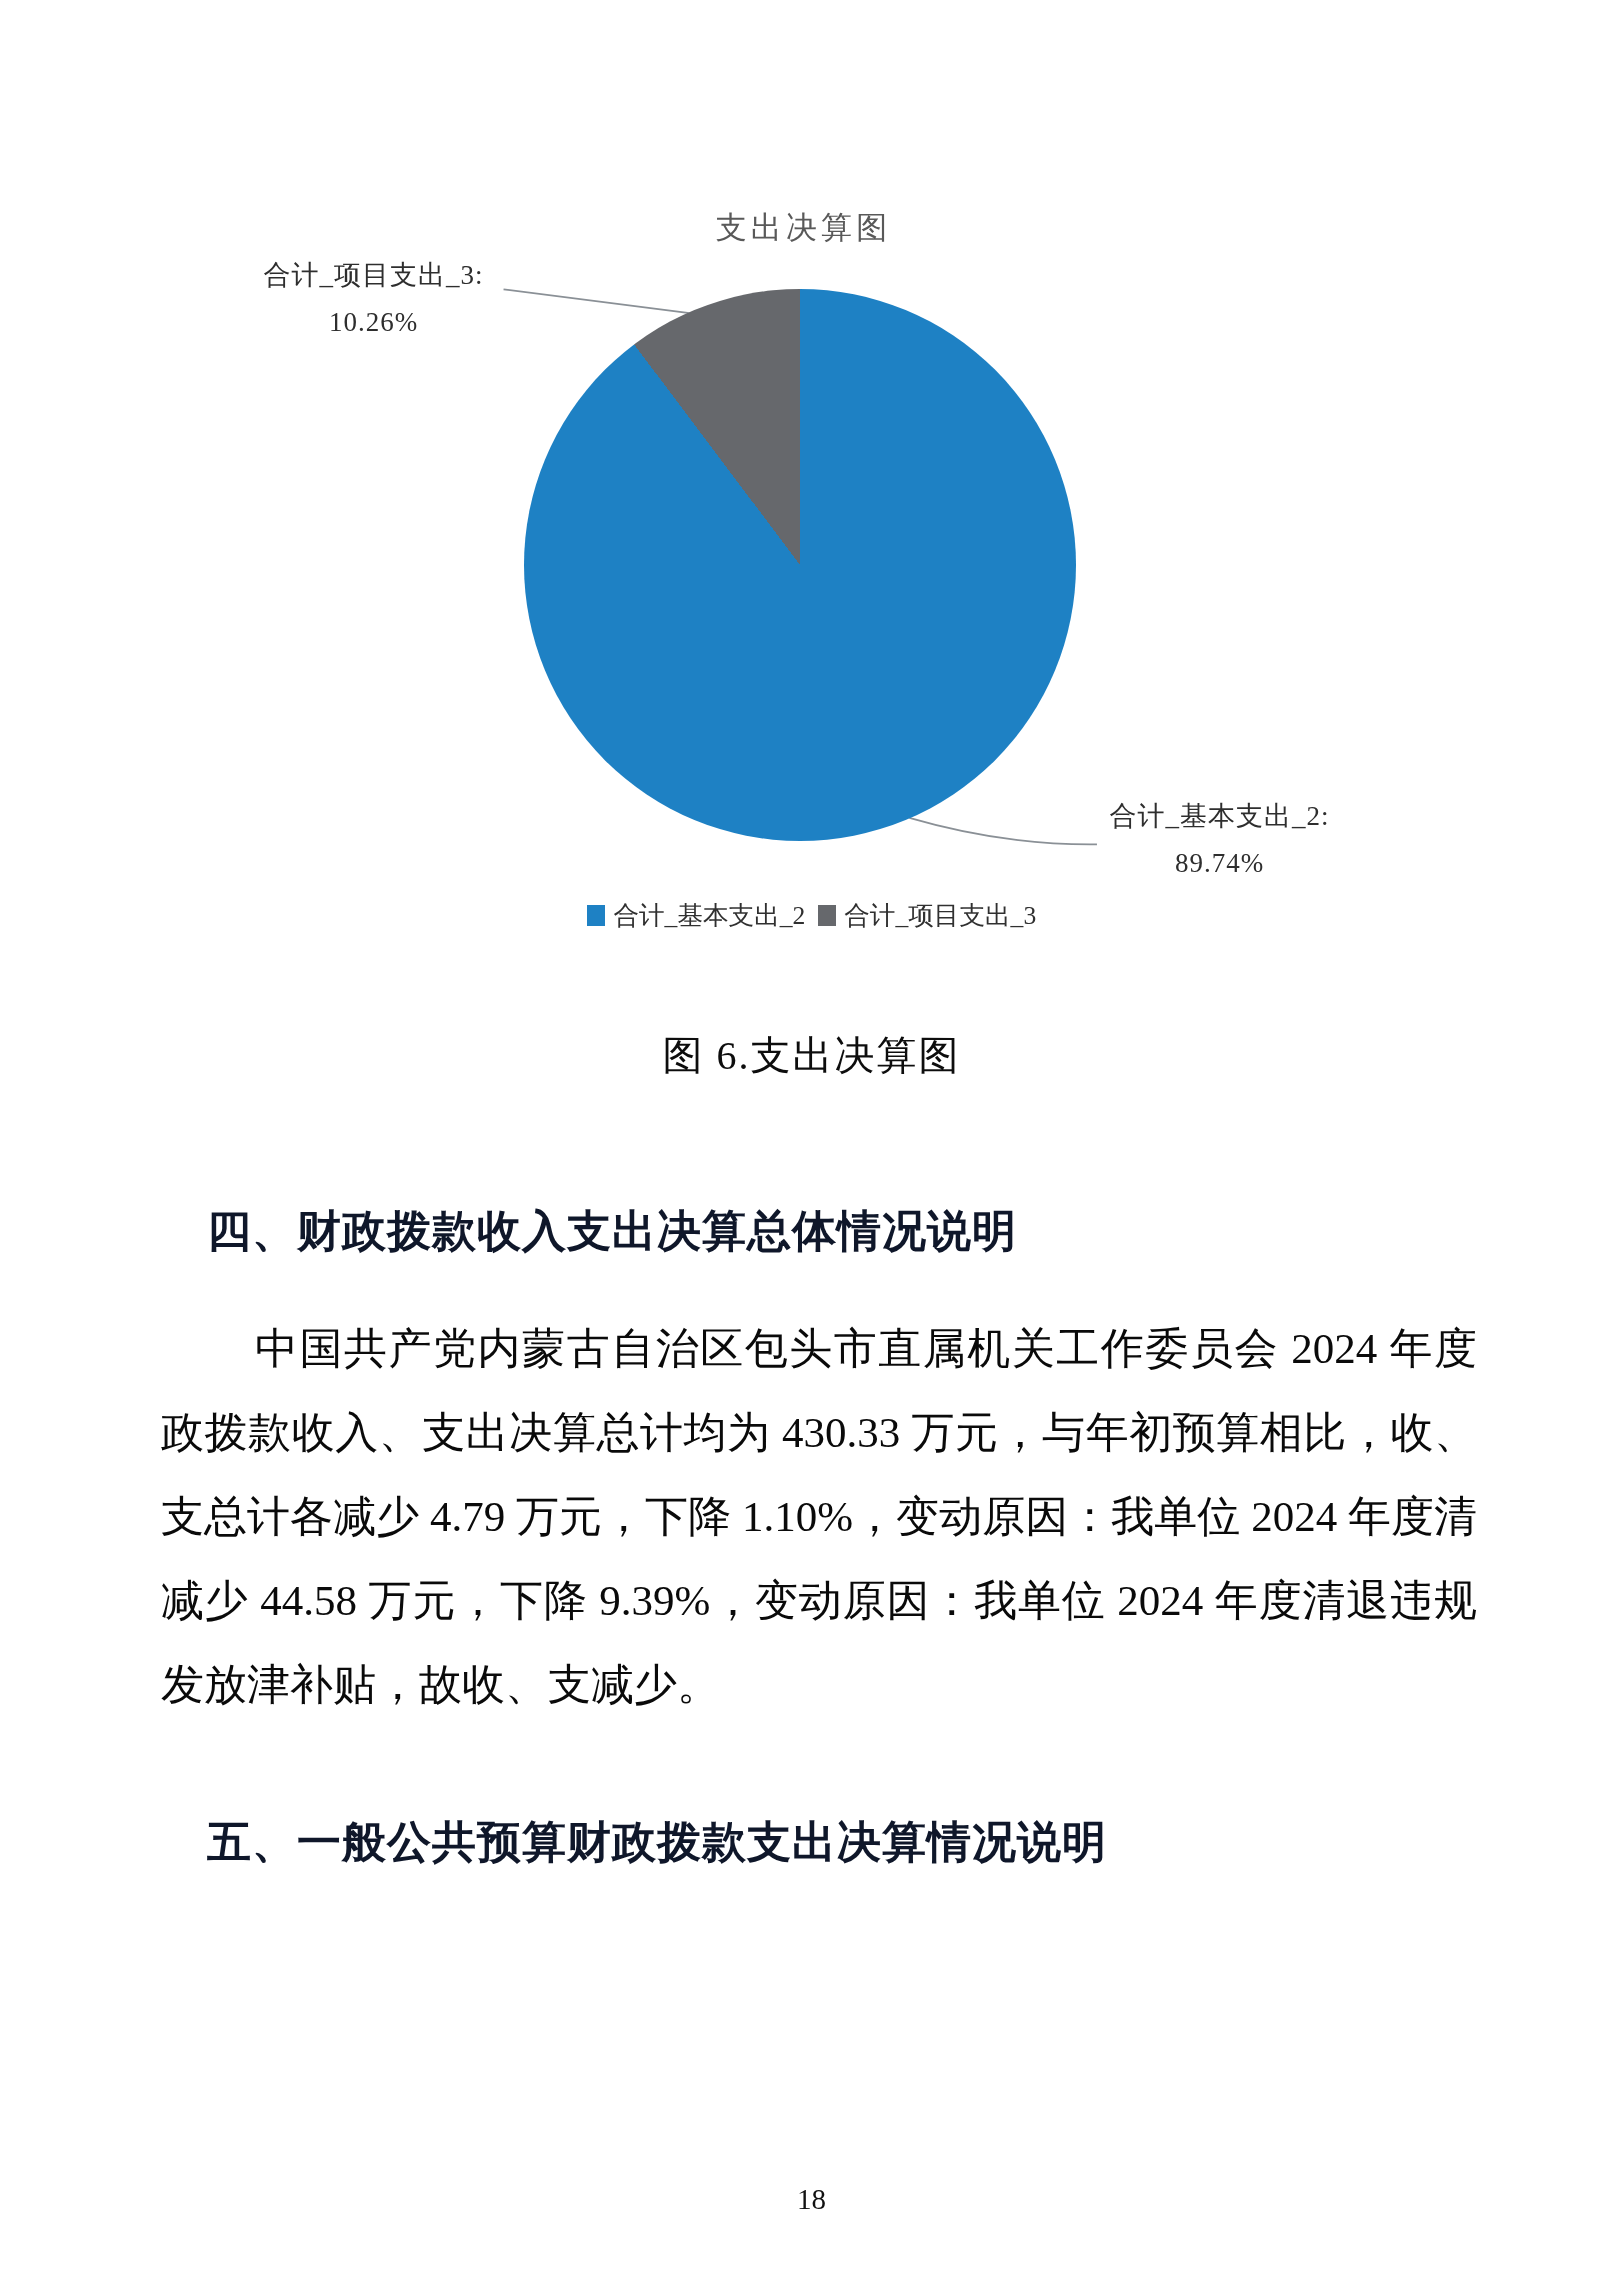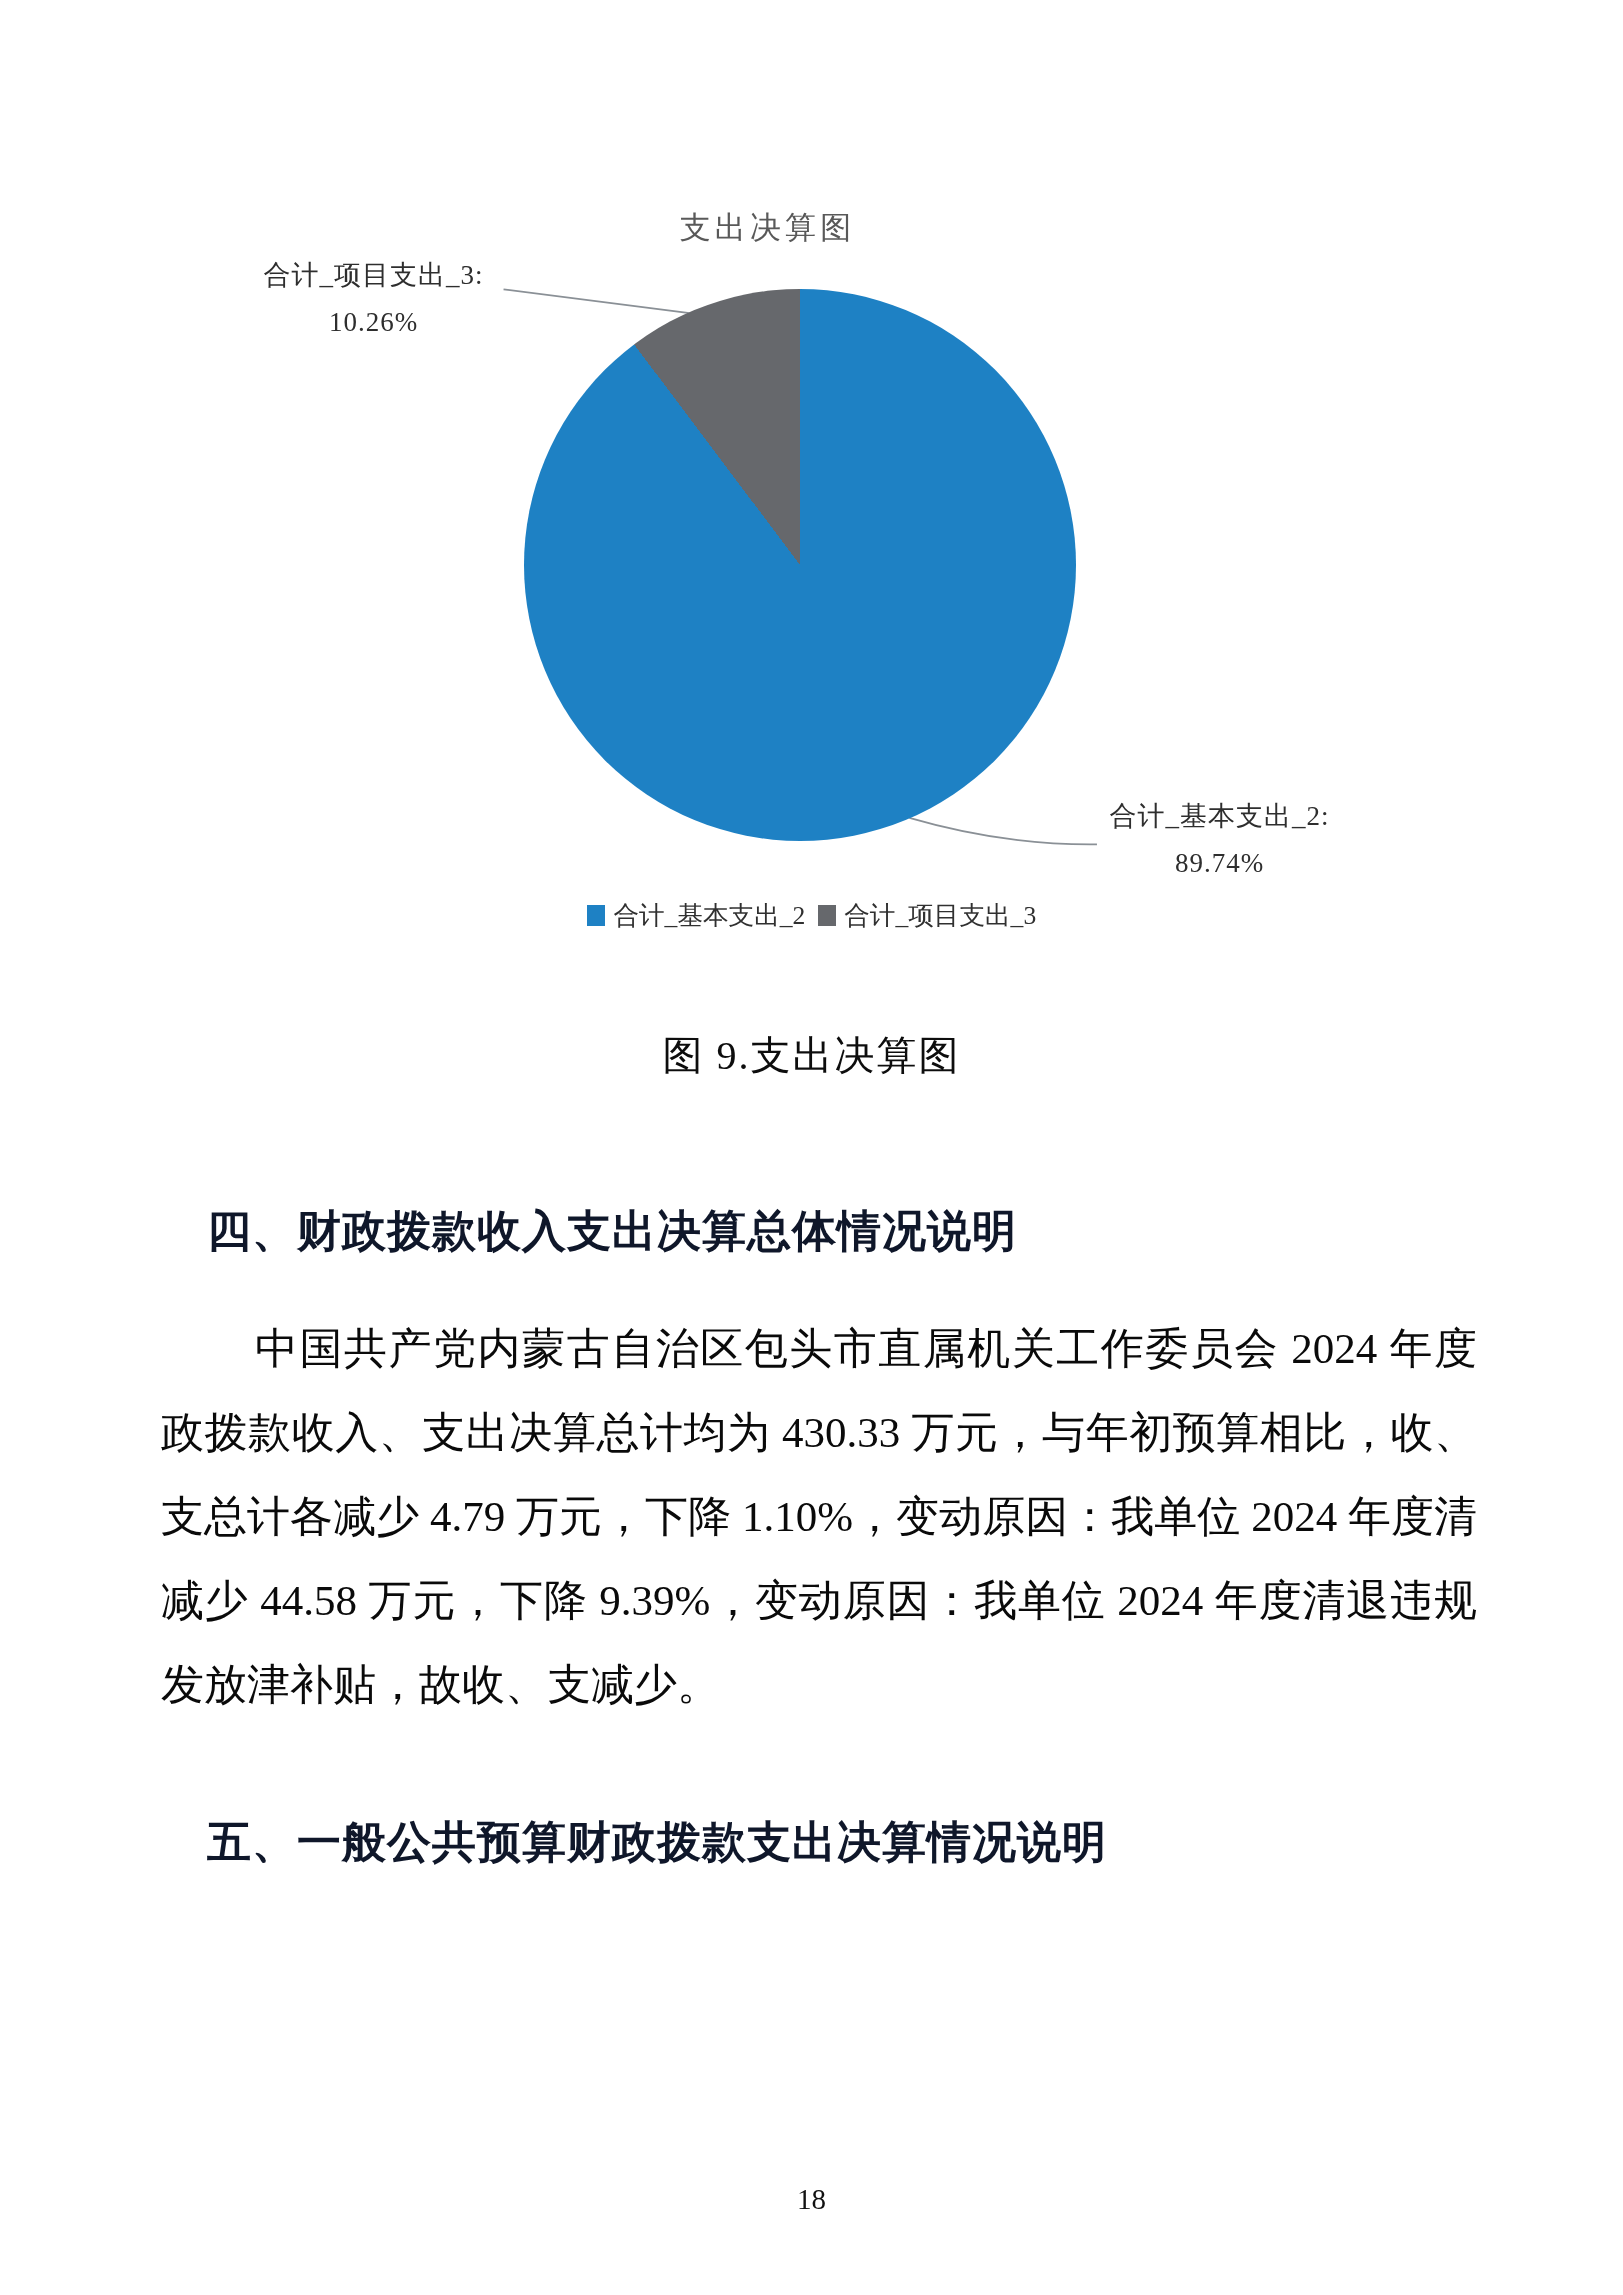--- a/index.html
+++ b/index.html
@@ -8,21 +8,21 @@
     width:1623px; height:2295px;
     margin:0 auto;
     background:#ffffff;
     overflow:hidden;
     color:#000;
     font-family:"Liberation Serif", serif;
   }
 
   
   .chart-title {
-    position:absolute; left:512px; top:207px; width:511px;
+    position:absolute; left:548px; top:207px; width:511px;
     text-align:center;
     font-size:31px; letter-spacing:4.1px;
     color:#595959;
   }
   .pie {
     position:absolute; left:524px; top:289px;
     width:552px; height:552px;
     border-radius:50%;
     background:#1e81c4; 
   }
@@ -121,21 +121,21 @@
         <span class="swatch" style="background: rgb(30, 129, 196);"></span>
         <span>合计_基本支出_2</span>
       </div>
       <div class="legend-item">
         <span class="swatch" style="background: rgb(102, 104, 108);"></span>
         <span>合计_项目支出_3</span>
       </div>
     </div>
   </section>
 
-  <div class="caption">图 9.支出决算图</div>
+  <div class="caption">图 6.支出决算图</div>
 
   <h2 class="heading heading-4">四、财政拨款收入支出决算总体情况说明</h2>
 
   <div class="para">
     <div class="para-line first">中国共产党内蒙古自治区包头市直属机关工作委员会 2024 年度财</div>
     <div class="para-line">政拨款收入、支出决算总计均为 430.33 万元，与年初预算相比，收、</div>
     <div class="para-line">支总计各减少 4.79 万元，下降 1.10%，变动原因：我单位 2024 年度清</div>
     <div class="para-line">减少 44.58 万元，下降 9.39%，变动原因：我单位 2024 年度清退违规</div>
     <div class="para-line last">发放津补贴，故收、支减少。</div>
   </div>

